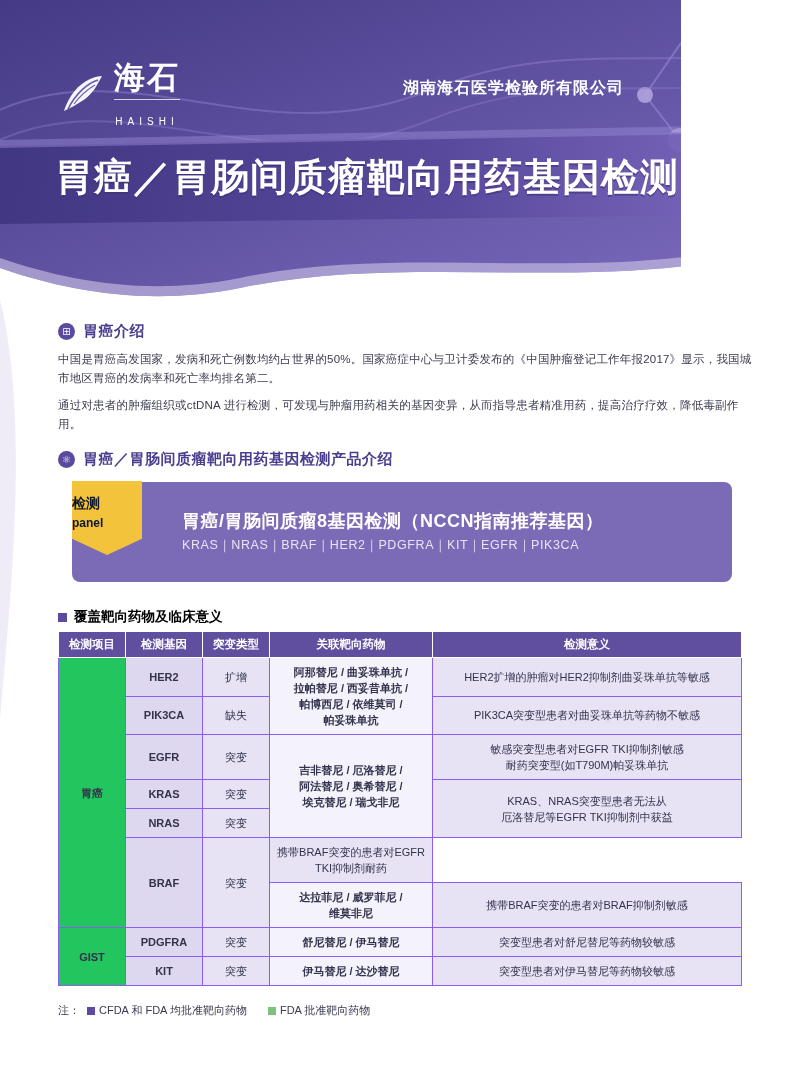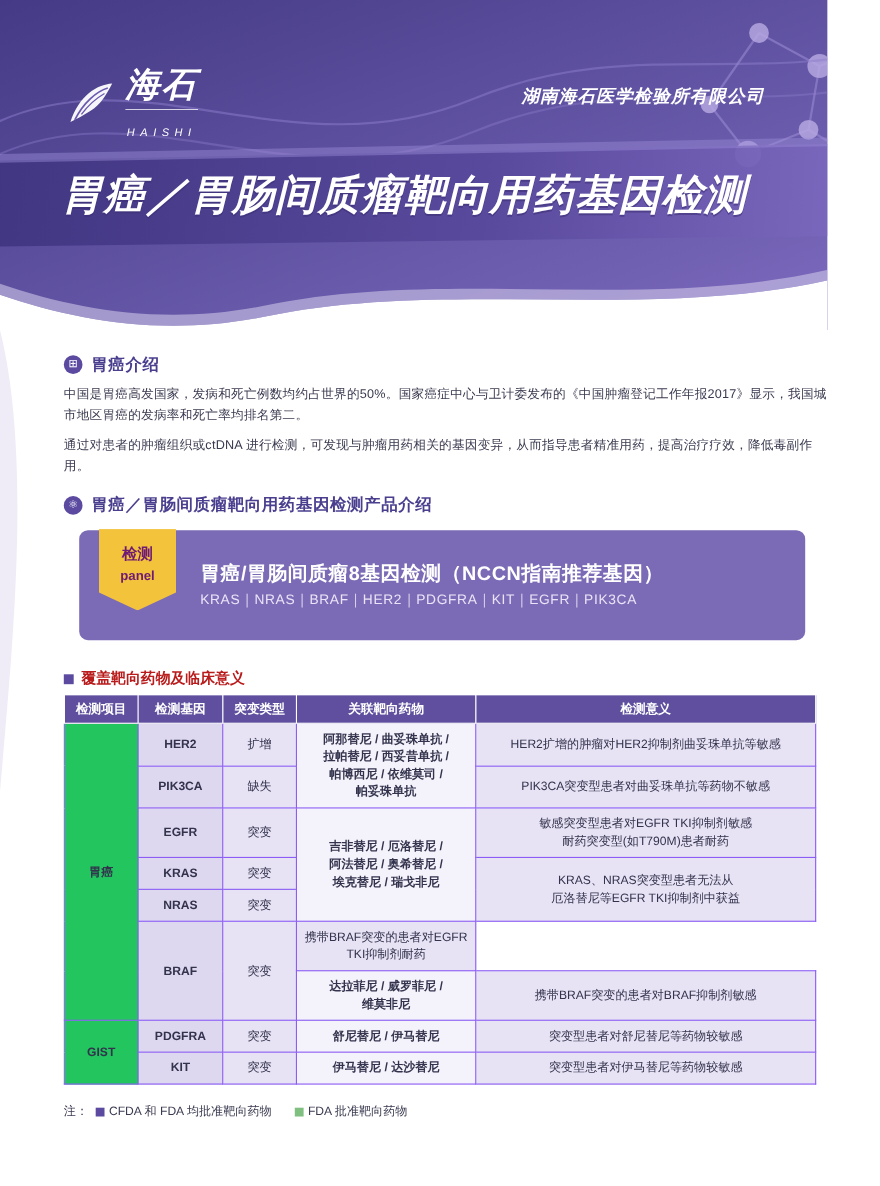--- a/index.html
+++ b/index.html
@@ -7,24 +7,23 @@
     width:800px;height:1078px;
     background:#ffffff;
     font-family:"Liberation Sans","DejaVu Sans",sans-serif;
     color:#2b2b44;
     position:relative;
     overflow:hidden;
   }
 
   
   .header{
-    position:absolute;left:0;top:0;width:752px;height:300px;
+    position:absolute;left:0;top:0;width:681px;height:300px;
     background:linear-gradient(135deg,#4a3f8f 0%,#5b4aa0 35%,#6b58b0 60%,#7a66bd 100%);
     overflow:hidden;
-    font-style:italic;
   }
   .hdr-wave{position:absolute;left:0;top:0;width:800px;height:300px;}
   .logo{
     position:absolute;left:58px;top:62px;display:flex;align-items:center;gap:8px;
   }
   .logo-mark{width:48px;height:48px;position:relative;}
   .logo-text{color:#fff;}
   .logo-cn{font-size:31px;font-weight:bold;letter-spacing:2px;line-height:1;font-family:"DejaVu Sans",sans-serif;}
   .logo-en{font-size:10px;letter-spacing:5px;margin-top:6px;border-top:1px solid rgba(255,255,255,.75);padding-top:16px;text-align:center;}
   .company{
@@ -53,34 +52,34 @@
     font-size:11.5px;line-height:19px;color:#3a3a50;margin-top:9px;
     width:700px;letter-spacing:.2px;
   }
 
   
   .panel{
     position:absolute;left:72px;top:482px;width:660px;height:100px;
     background:#7b6ab5;border-radius:8px;
   }
   .panel-badge{
-    position:absolute;left:18px;top:-1px;width:70px;height:74px;
+    position:absolute;left:0;top:-1px;width:70px;height:74px;
     background:#f3c33c;
     clip-path:polygon(0 0,100% 0,100% 78%,50% 100%,0 78%);
-    color:#701a75;text-align:center;
+    color:#0f172a;
   }
   .badge-l1{font-size:14px;font-weight:bold;margin-top:14px;}
   .badge-l2{font-size:12px;font-weight:bold;margin-top:3px;}
   .panel-t1{position:absolute;left:110px;top:27px;color:#fff;font-size:18px;font-weight:bold;letter-spacing:.5px;}
   .panel-t2{position:absolute;left:110px;top:55px;color:#e9e4f7;font-size:12.5px;letter-spacing:.6px;}
 
   
   .tbl-head{position:absolute;left:58px;top:608px;display:flex;align-items:center;gap:7px;}
   .sq{width:9px;height:9px;background:#5b4aa0;}
-  .tbl-head-t{font-size:13.5px;font-weight:bold;color:#b91c1c;}
+  .tbl-head-t{font-size:13.5px;font-weight:bold;color:#000000;}
 
   table.matrix{
     position:absolute;left:58px;top:631px;width:684px;
     border-collapse:collapse;font-size:11px;
   }
   table.matrix th{
     background:#5f4f9e;color:#fff;font-weight:bold;font-size:11.5px;
     padding:5px 2px;border:1px solid #ffffff;
   }
   table.matrix td{
@@ -241,21 +240,21 @@
     <tr>
       <td class="c-lav bold">EGFR</td>
       <td class="c-lav2">突变</td>
       <td class="c-white drug-cfda" rowspan="3">
         <div>吉非替尼 / 厄洛替尼 /</div>
         <div>阿法替尼 / 奥希替尼 /</div>
         <div>埃克替尼 / 瑞戈非尼</div>
       </td>
       <td class="c-lav2">
         <div>敏感突变型患者对EGFR TKI抑制剂敏感</div>
-        <div>耐药突变型(如T790M)患者耐药</div>
+        <div>耐药突变型(如T790M)帕妥珠单抗</div>
       </td>
     </tr>
 
     <tr>
       <td class="c-lav bold">KRAS</td>
       <td class="c-lav2">突变</td>
       <td class="c-lav2" rowspan="2">
         <div>KRAS、NRAS突变型患者无法从</div>
         <div>厄洛替尼等EGFR TKI抑制剂中获益</div>
       </td>

